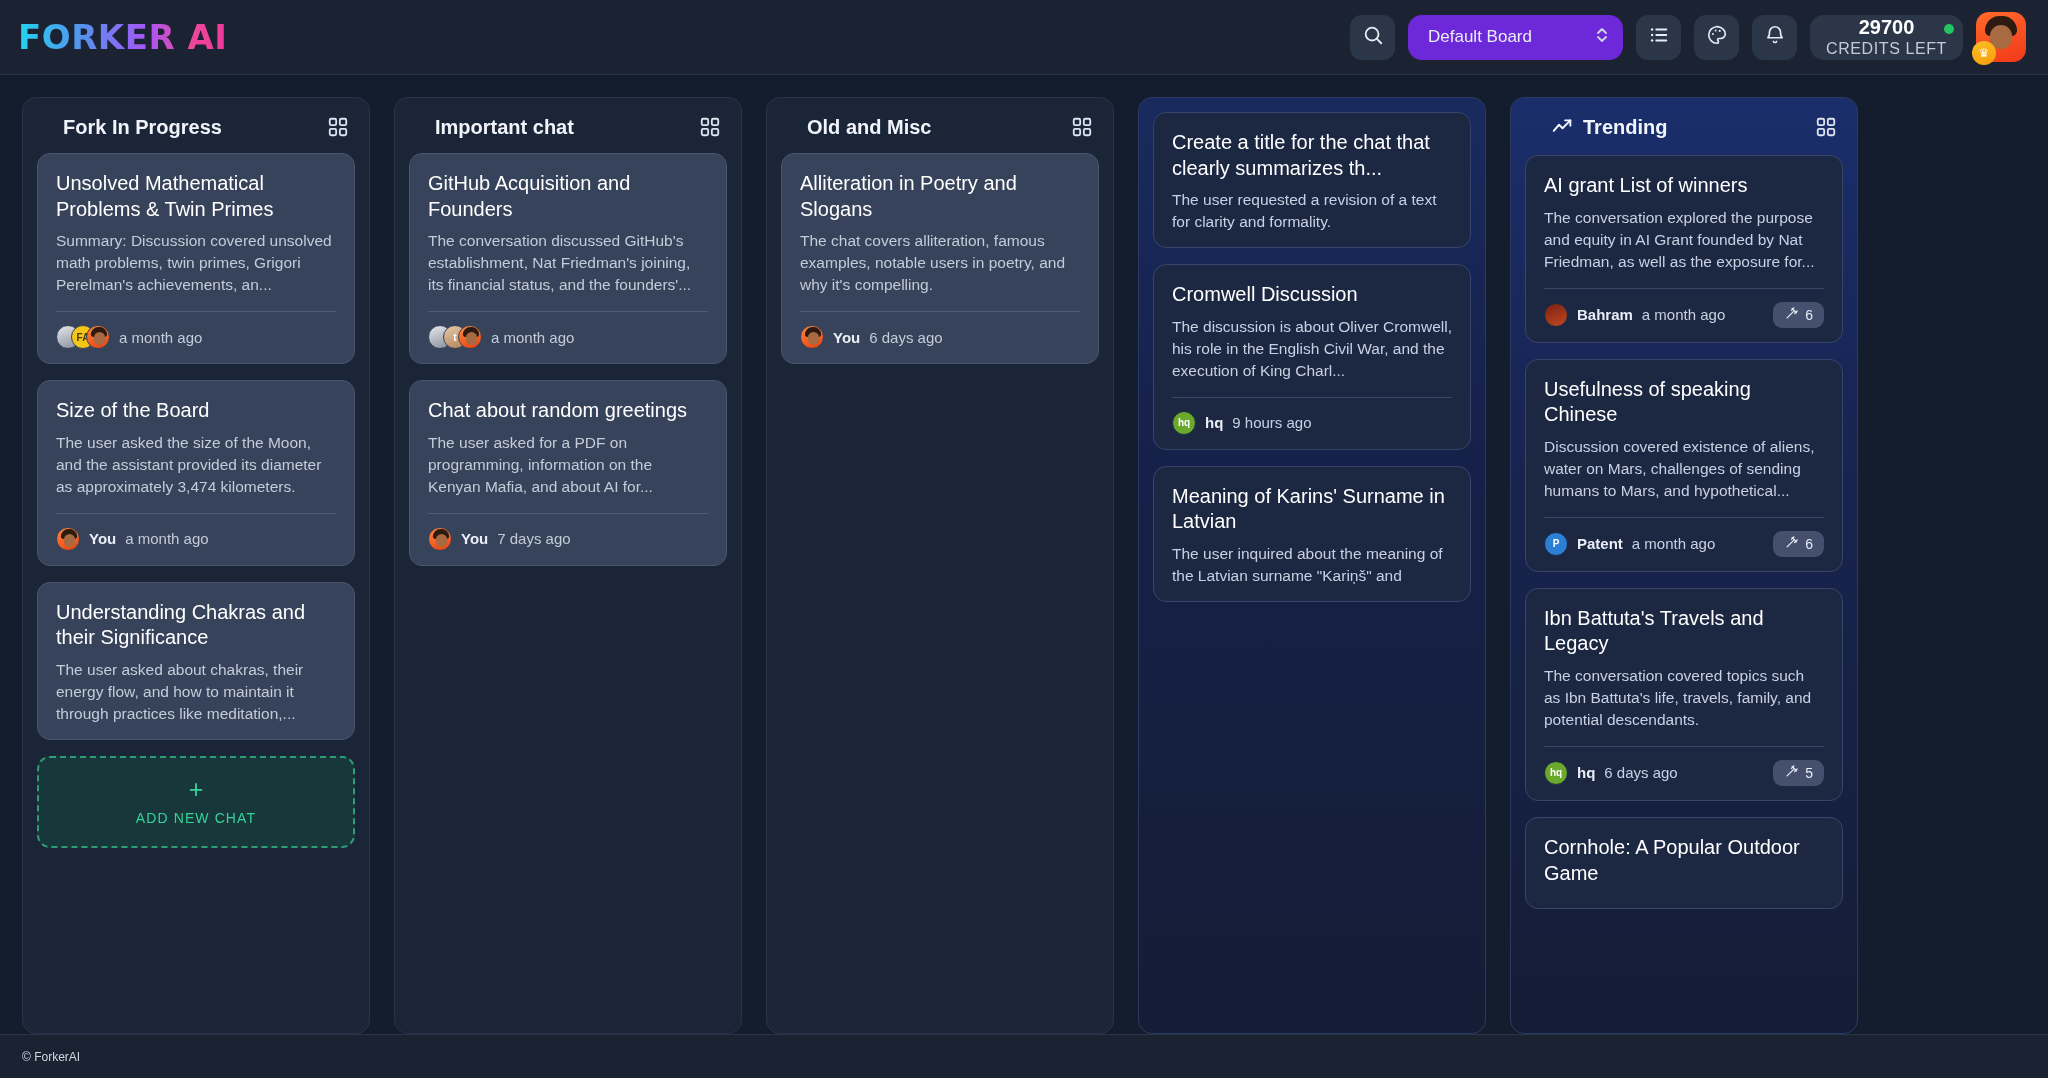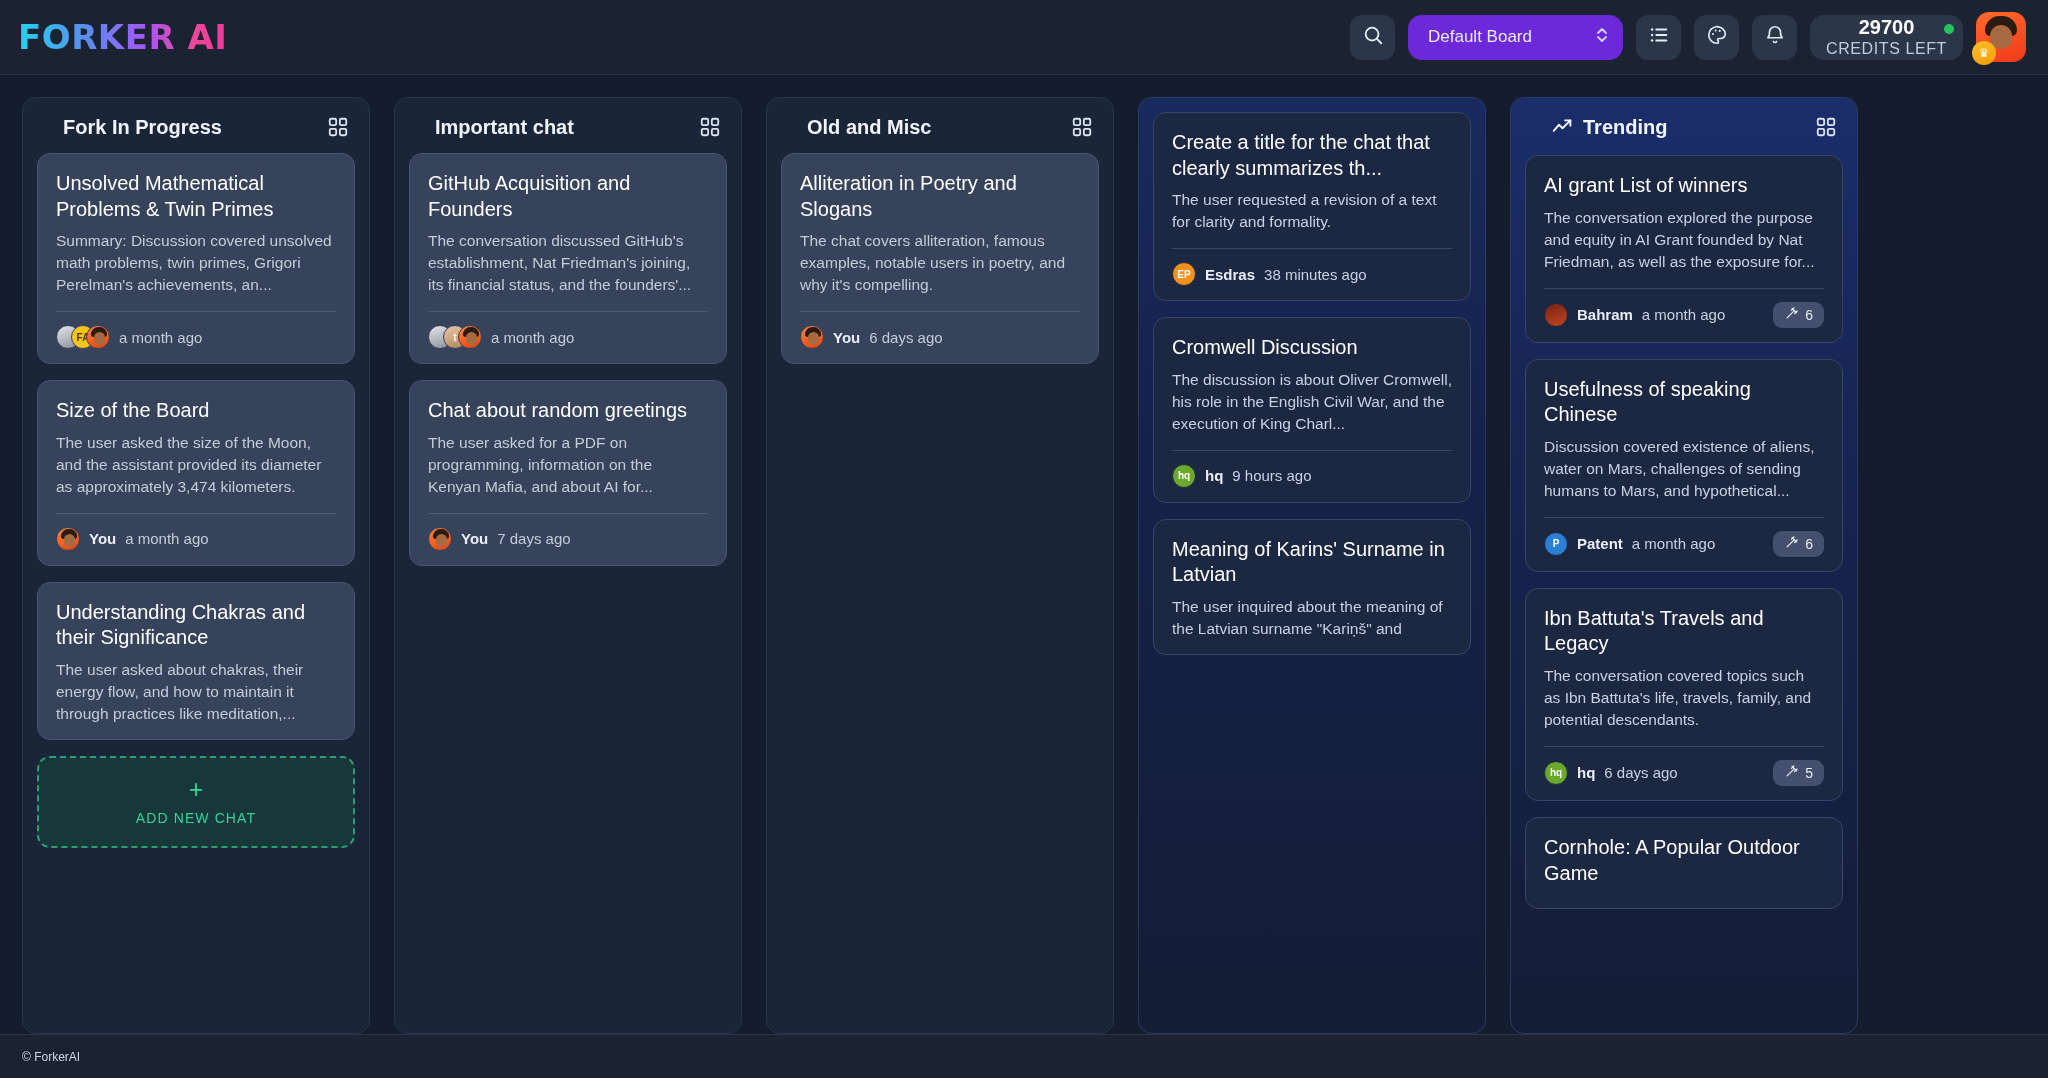--- a/index.html
+++ b/index.html
@@ -369,28 +369,20 @@
 
         </div>
       </div>
       </div>
     </div>
     <div class="column feed">
       <div class="col-body">
         <div class="card">
         <div class="card-title">Create a title for the chat that clearly summarizes th...</div>
         <div class="card-summary">The user requested a revision of a text for clarity and formality.</div>
-        <div class="card-foot">
-          <span class="av-stack">
-              <span class="av" style="background:#f2921d;">EP</span>
-            </span>
-          <span class="who">Esdras</span>
-          <span class="when">38 minutes ago</span>
-
-        </div>
       </div>
         <div class="card">
         <div class="card-title">Cromwell Discussion</div>
         <div class="card-summary">The discussion is about Oliver Cromwell, his role in the English Civil War, and the execution of King Charl...</div>
         <div class="card-foot">
           <span class="av-stack">
               <span class="av" style="background:#6aa92b;">hq</span>
             </span>
           <span class="who">hq</span>
           <span class="when">9 hours ago</span>

